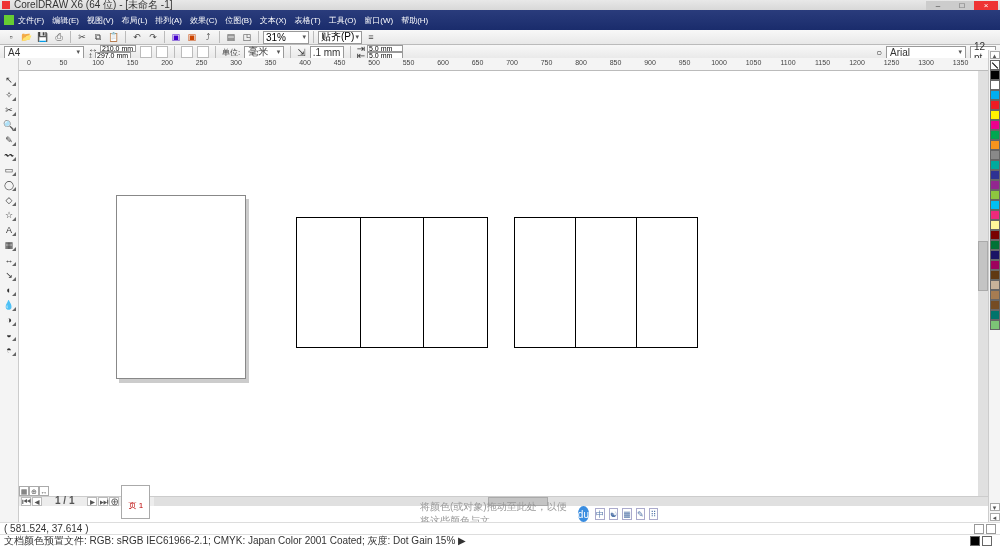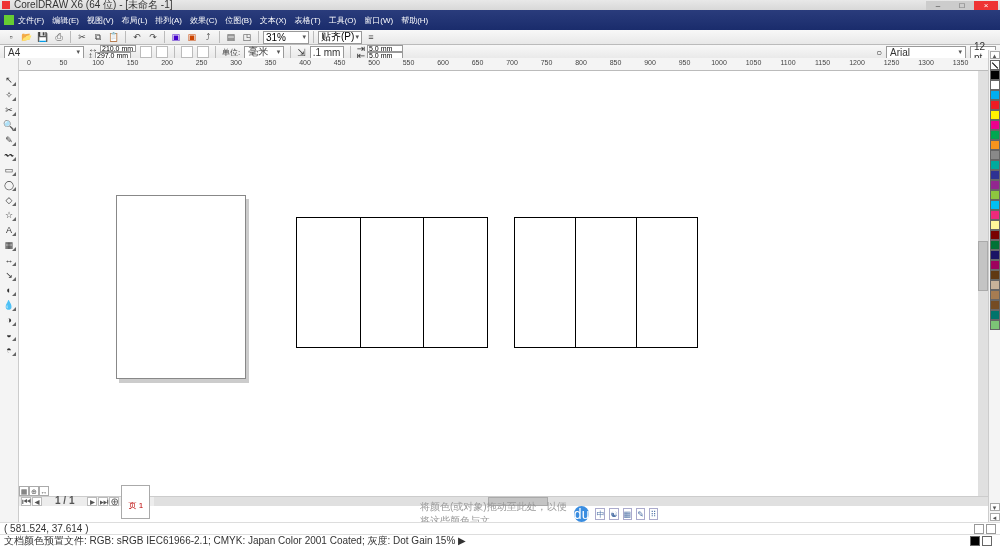--- a/index.html
+++ b/index.html
@@ -65,21 +65,21 @@
 
 .hscroll-row { position: absolute; left: 19px; right: 12px; bottom: 40px; height: 10px; background: #ededed; display: flex; align-items: center; border-top: 1px solid #ccc; }
 .hscroll-row .nav { display: flex; align-items: center; gap: 1px; font-size: 8px; padding: 0 2px; }
 .hscroll-row .nav span { width: 10px; text-align: center; color: #555; cursor: pointer; border:1px solid #bbb; background:#fff; height:9px; line-height:8px;}
 .hscroll-row .nav .page-count { border:none; background:transparent; width:auto; padding:0 12px;font-weight:bold; }
 .hscroll-row .tab { background: #fff; border: 1px solid #aaa; padding: 16px 6px; font-size: 8px; color: #b00; height:9px; line-height:8px; }
 .hscroll-row .hsb { flex: 1; margin-left: 4px; height: 9px; background: #e0e0e0; position: relative; }
 .hscroll-row .hsb .thumb { position: absolute; left: 40%; width: 60px; top: 0; bottom: 0; background: #c4c4c4; border:1px solid #aaa;}
 
 .hint-row { position: absolute; left: 0; right: 0; bottom: 24px; height: 16px; display: flex; align-items: center; justify-content: flex-end; font-size: 8px; color: #888; padding-right: 340px; }
-.hint-row .badge { width: 16px; height: 16px; border-radius: 50%; background: #3a8de0; color: #fff; display: flex; align-items: center; justify-content: center; font-size: 14px; margin: 0 4px; }
+.hint-row .badge { width: 16px; height: 16px; border-radius: 50%; background: #3a8de0; color: #fff; display: flex; align-items: center; justify-content: center; font-size: 10px; margin: 0 4px; }
 .hint-row .mini { width: 12px; height: 12px; border: 1px solid #aac; margin: 0 2px; display:flex; align-items:center; justify-content:center; font-size:8px; color:#57a;}
 .hint-text { margin-right: auto; margin-left: 420px; color:#999; font-size:10px;}
 
 .status1 { position: absolute; left: 0; right: 0; bottom: 12px; height: 12px; background: #fff; display: flex; align-items: center; padding: 0 4px; font-size: 8px; color: #333; border-top:1px solid #ddd;}
 .status1 .right-icons { margin-left: auto; display: flex; gap: 2px; }
 .status1 .si { width: 10px; height: 10px; border: 1px solid #999; }
 
 .status2 { position: absolute; left: 0; right: 0; bottom: 0; height: 12px; background: #fff; display: flex; align-items: center; padding: 0 4px; font-size: 8px; color: #333; border-top:1px solid #ddd;}
 .status2 .cm-swatch { width:10px; height:10px; background:#000; border:1px solid #666; margin-left:auto; margin-right:2px;}
 .status2 .cm-swatch2 { width:10px; height:10px; background:#fff; border:1px solid #666; margin-right:4px;}

